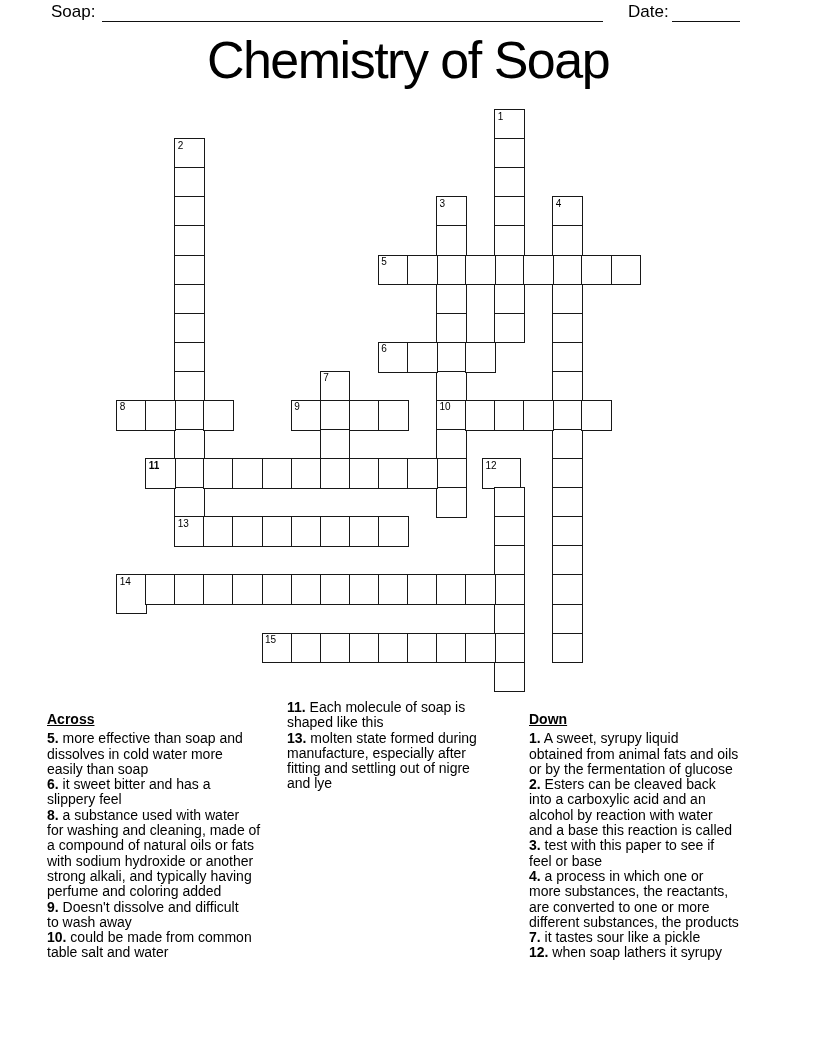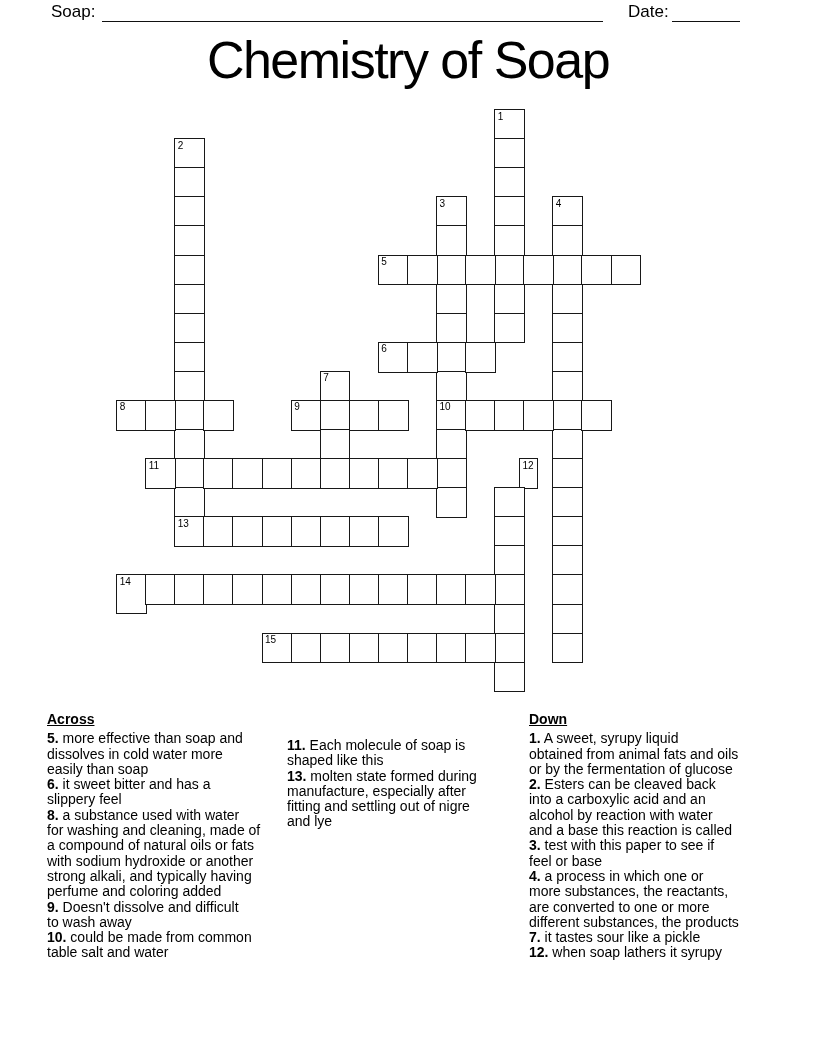--- a/index.html
+++ b/index.html
@@ -35,21 +35,21 @@
     font-size: 10px; line-height: 10px;
     padding: 1.5px 0 0 2.5px;
     color: #000;
   }
   .clue-col {
     position: absolute; top: 700px;
     font-size: 14px; line-height: 15.3px;
     color: #000;
   }
   #clue-col-1 { left: 47px; }
-  #clue-col-2 { left: 287px; margin-top: 38px; }
+  #clue-col-2 { left: 287px; }
   #clue-col-3 { left: 529px; }
   .clue-heading { font-weight: bold; text-decoration: underline; margin: 12px 0 4px 0; }
   .clue { margin: 0; padding: 0; }
   .clue b { font-weight: bold; }
   .ct { white-space: pre-line; }
 </style>
 </head>
 <body>
 
 <span class="hdr-label" id="name-label">Soap:</span>
@@ -147,31 +147,31 @@
     <div class="cell" style="left: 203.39px; top: 399.95px; width: 30.78px; height: 30.78px;"></div>
     <div class="cell" style="left: 290.63px; top: 399.95px; width: 30.78px; height: 30.78px;">
       <span class="cellnum">9</span>
     </div>
     <div class="cell" style="left: 348.79px; top: 399.95px; width: 30.78px; height: 30.78px;"></div>
     <div class="cell" style="left: 377.87px; top: 399.95px; width: 30.78px; height: 30.78px;"></div>
     <div class="cell" style="left: 465.11px; top: 399.95px; width: 30.78px; height: 30.78px;"></div>
     <div class="cell" style="left: 494.19px; top: 399.95px; width: 30.78px; height: 30.78px;"></div>
     <div class="cell" style="left: 523.27px; top: 399.95px; width: 30.78px; height: 30.78px;"></div>
     <div class="cell" style="left: 581.43px; top: 399.95px; width: 30.78px; height: 30.78px;"></div>
-    <div class="cell" style="left: 145.23px; top: 458.11px; width: 30.78px; height: 30.78px;">
+    <div class="cell" style="left: 145.23px; top: 458.11px; width: 30.78px; height: 30.78px; font-weight: bold;">
       <span class="cellnum">11</span>
     </div>
     <div class="cell" style="left: 203.39px; top: 458.11px; width: 30.78px; height: 30.78px;"></div>
     <div class="cell" style="left: 232.47px; top: 458.11px; width: 30.78px; height: 30.78px;"></div>
     <div class="cell" style="left: 261.55px; top: 458.11px; width: 30.78px; height: 30.78px;"></div>
     <div class="cell" style="left: 290.63px; top: 458.11px; width: 30.78px; height: 30.78px;"></div>
     <div class="cell" style="left: 348.79px; top: 458.11px; width: 30.78px; height: 30.78px;"></div>
     <div class="cell" style="left: 377.87px; top: 458.11px; width: 30.78px; height: 30.78px;"></div>
     <div class="cell" style="left: 406.95px; top: 458.11px; width: 30.78px; height: 30.78px;"></div>
-    <div class="cell" style="left: 519px; top: 458.11px; width: 19px; height: 30.78px;">
+    <div class="cell" style="left: 482px; top: 458.11px; width: 39px; height: 30.78px;">
       <span class="cellnum">12</span>
     </div>
     <div class="cell" style="left: 494.19px; top: 487.19px; width: 30.78px; height: 30.78px;"></div>
     <div class="cell" style="left: 494.19px; top: 516.27px; width: 30.78px; height: 30.78px;"></div>
     <div class="cell" style="left: 494.19px; top: 545.35px; width: 30.78px; height: 30.78px;"></div>
     <div class="cell" style="left: 494.19px; top: 574.43px; width: 30.78px; height: 30.78px;"></div>
     <div class="cell" style="left: 494.19px; top: 603.51px; width: 30.78px; height: 30.78px;"></div>
     <div class="cell" style="left: 494.19px; top: 632.59px; width: 30.78px; height: 30.78px;"></div>
     <div class="cell" style="left: 494.19px; top: 661.67px; width: 30.78px; height: 30.78px;"></div>
     <div class="cell" style="left: 203.39px; top: 516.27px; width: 30.78px; height: 30.78px;"></div>

